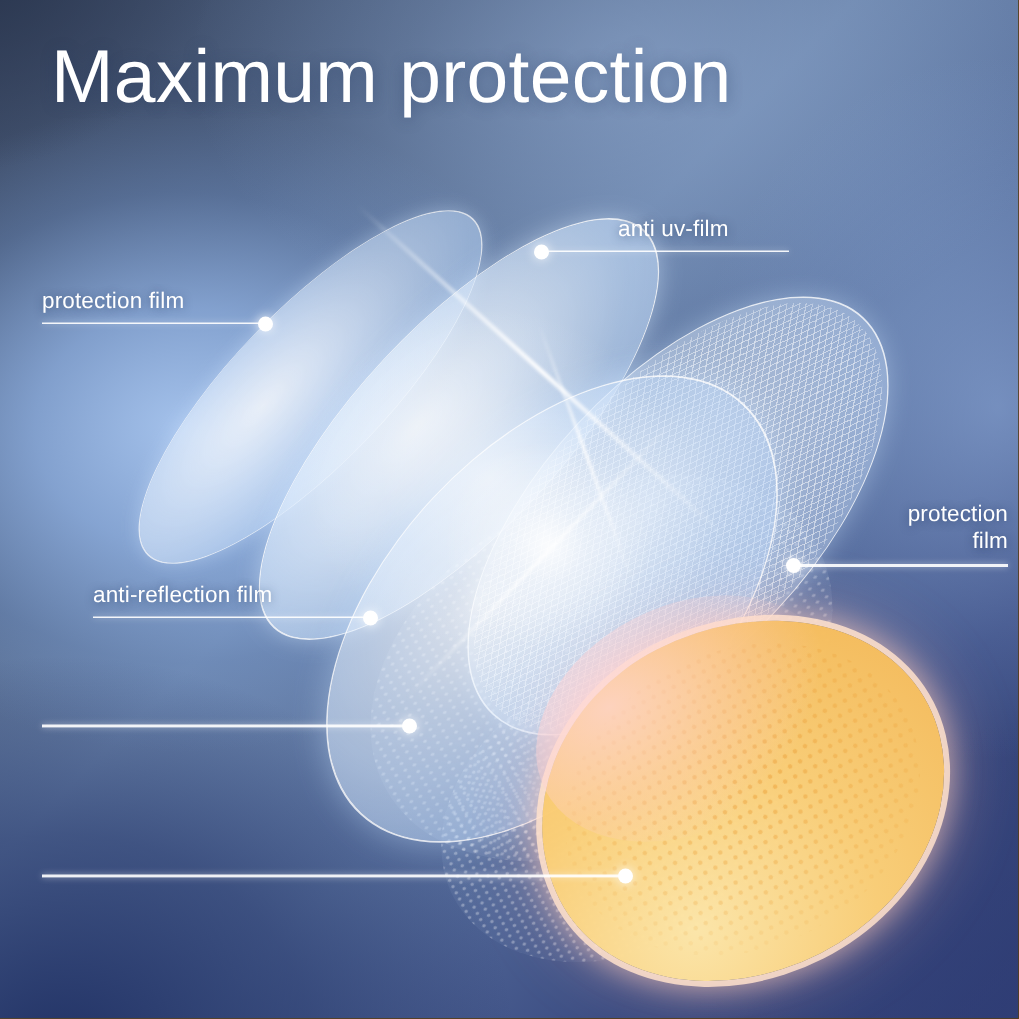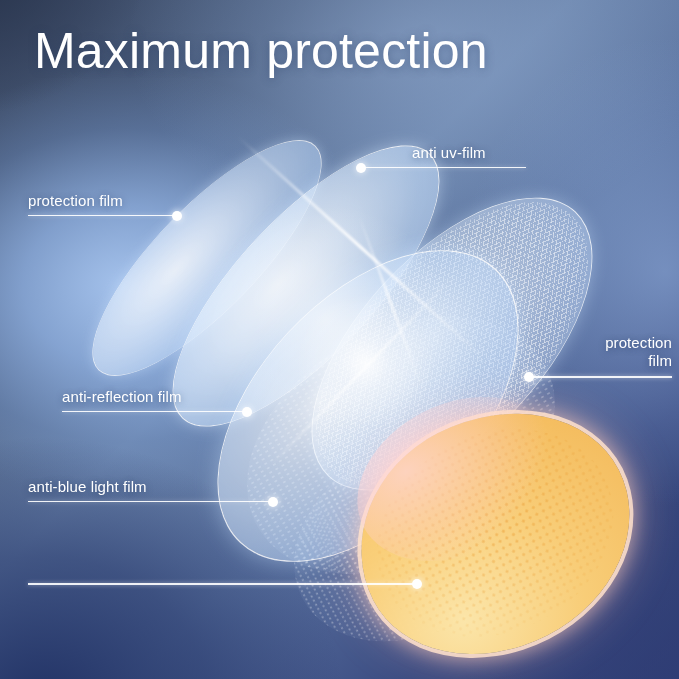--- a/index.html
+++ b/index.html
@@ -248,21 +248,20 @@
 
   <div class="callout" style="left:33px; top:388px; width:220px;margin-left:29px;">
     <div class="txt">anti-reflection film</div>
     <div class="leader">
       <div class="line" style="left:0; width:186px;"></div>
       <div class="dot" style="left:180px;"></div>
     </div>
   </div>
 
   <div class="callout" style="left:28px; top:478px; width:260px;">
-    <div class="txt">anti-blue light film</div>
     <div class="leader">
       <div class="line" style="left:0; width:246px;"></div>
       <div class="dot" style="left:240px;"></div>
     </div>
   </div>
 
   <div class="callout" style="left:28px; top:578px; width:400px;">
     <div class="leader">
       <div class="line" style="left:0; width:390px;"></div>
       <div class="dot" style="left:384px;"></div>

